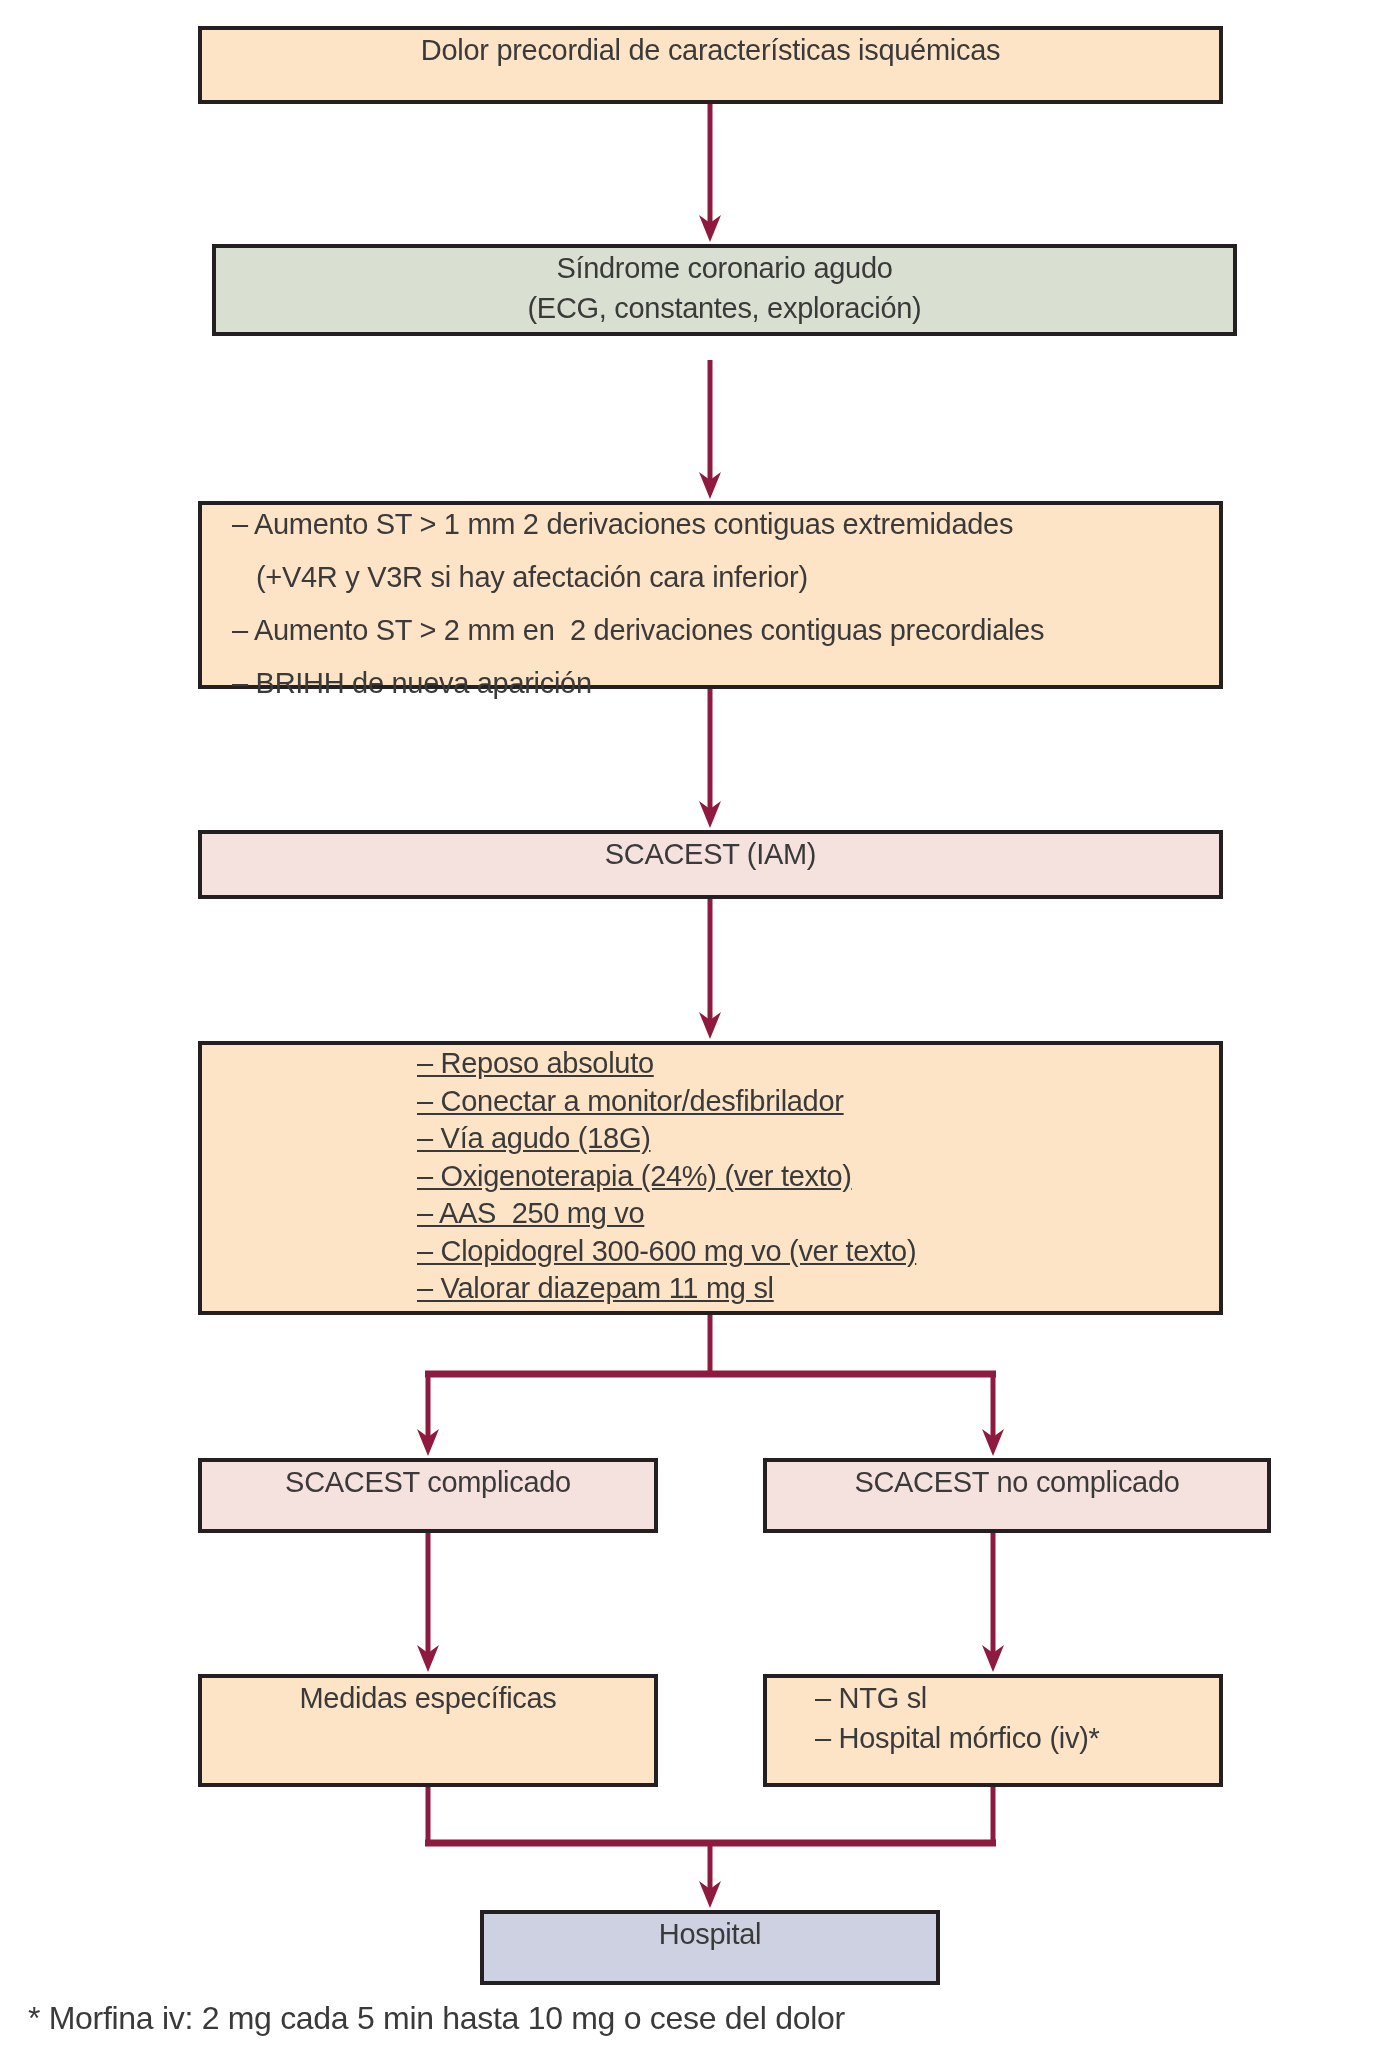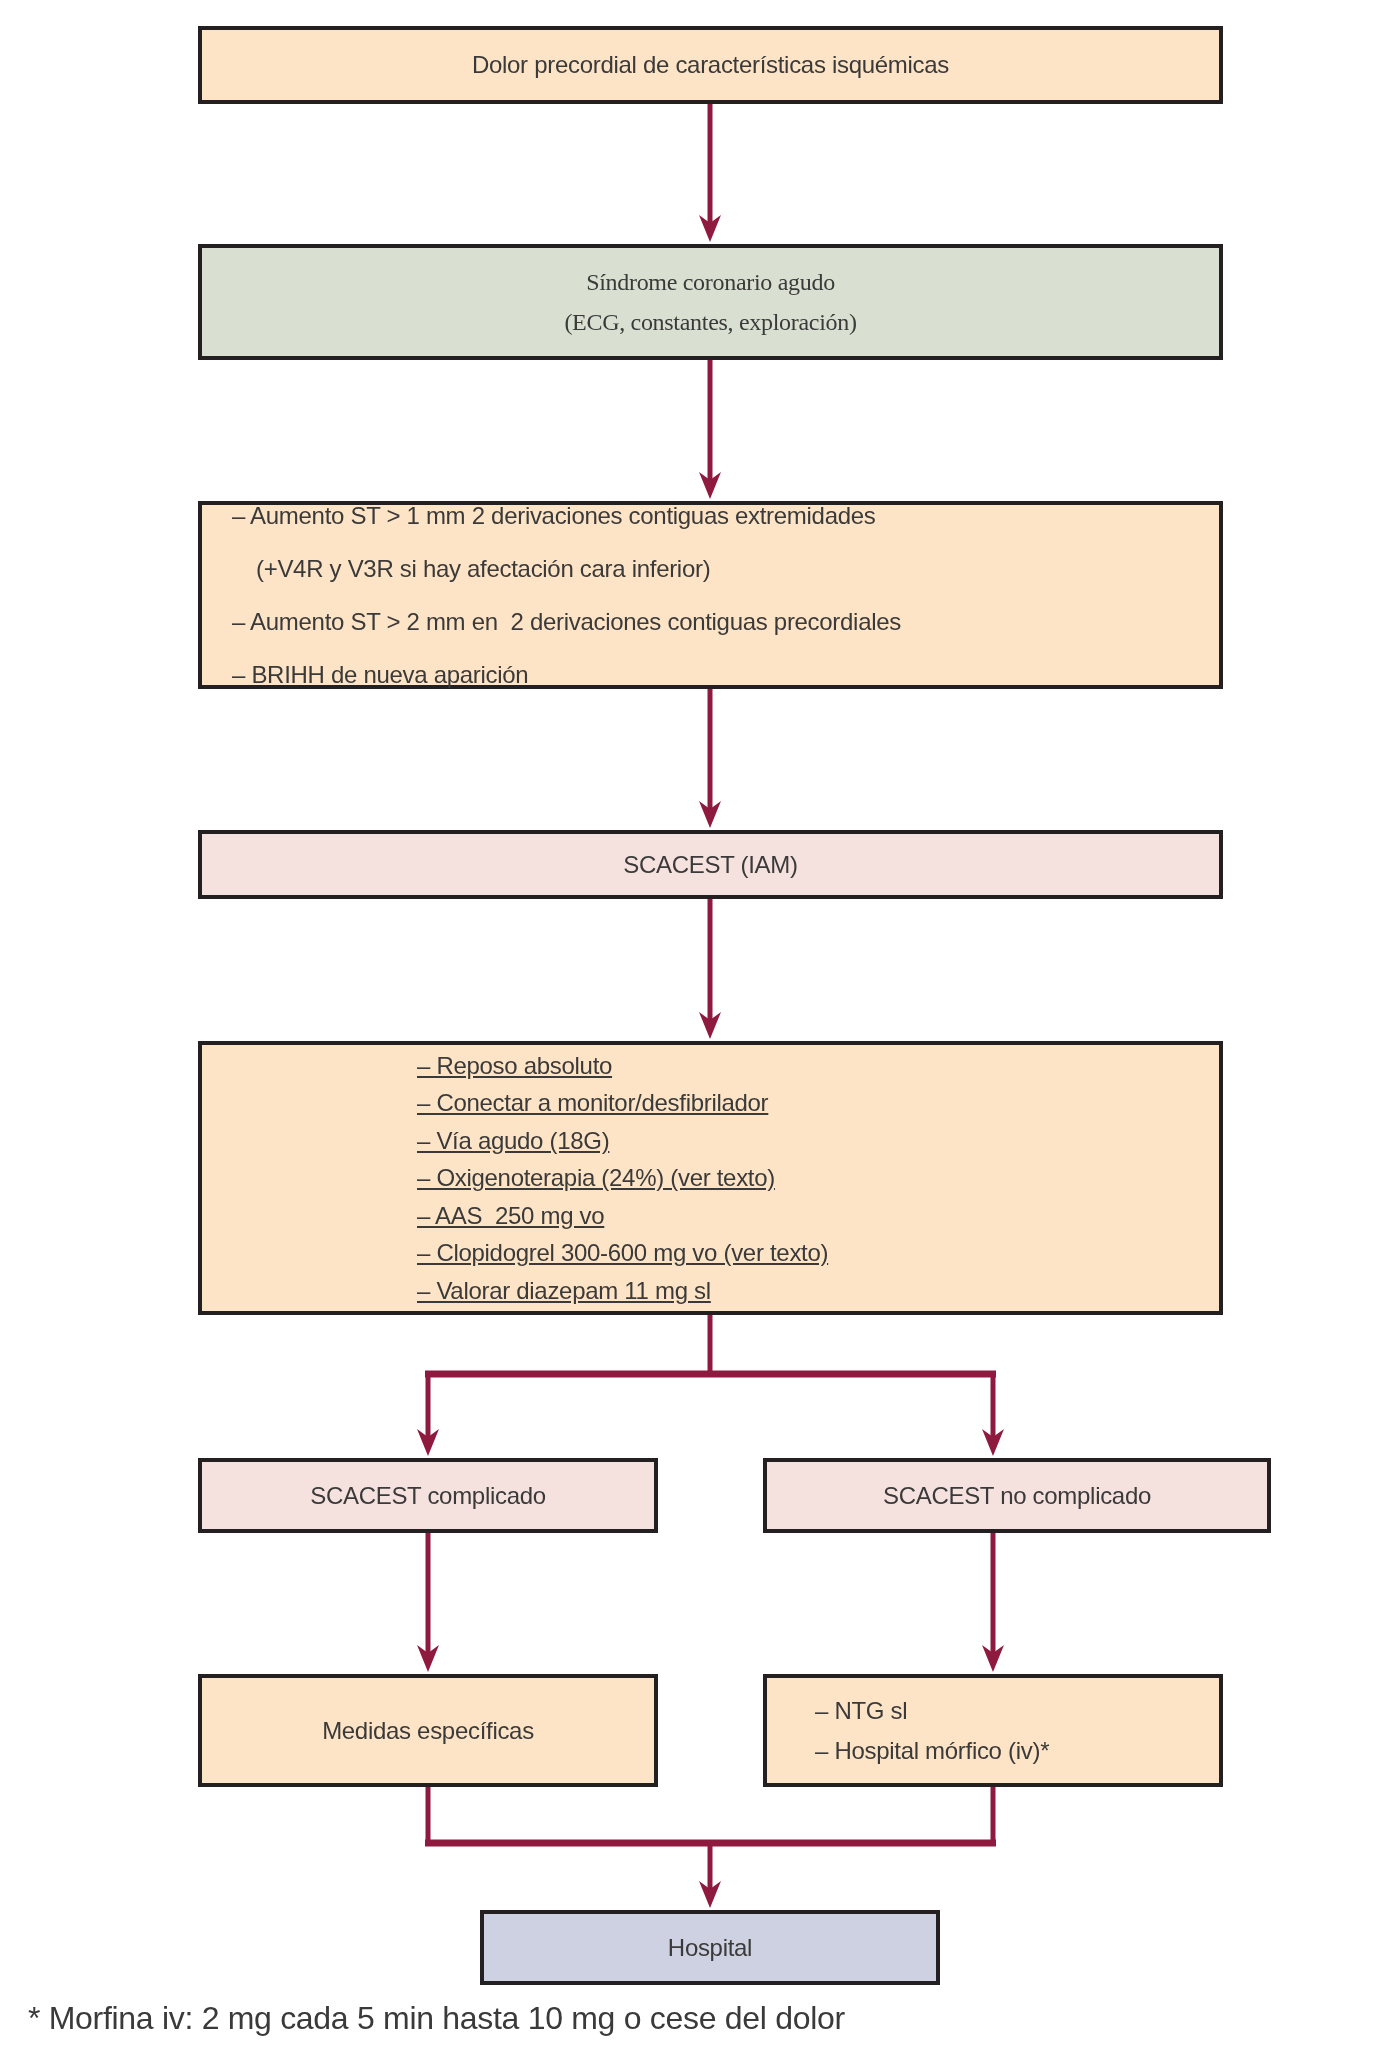--- a/index.html
+++ b/index.html
@@ -12,22 +12,21 @@
     color:#3b3a3a;
     overflow:hidden;
   }
   .connectors{position:absolute;left:0;top:0;width:1395px;height:2058px;}
   .node{
     position:absolute;
     box-sizing:border-box;
     border:4px solid #241f21;
     display:flex;
     flex-direction:column;
-    justify-content:center;
-    font-size:24px;
+    font-size:29px;
     letter-spacing:-0.3px;
     line-height:40px;
   }
   .node.centered{align-items:center;text-align:center;}
   .node.list{align-items:flex-start;text-align:left;}
   .peach{background:#fde4c6;}
   .green{background:#d9e0d2;}
   .pink{background:#f5e2de;}
   .lavender{background:#cdd1e1;}
   .line{white-space:pre-wrap;}
@@ -97,21 +96,21 @@
       <line x1="425" y1="1843" x2="996" y2="1843" stroke-width="7"></line>
       <line x1="710" y1="1843" x2="710" y2="1890" stroke-width="5"></line>
       <polygon points="699,1881 710,1889 721,1881 710,1908" stroke="none"></polygon>
     </g>
   </svg>
 
   <div class="node peach centered" style="left:198px;top:26px;width:1025px;height:78px;">
     <span class="line">Dolor precordial de características isquémicas</span>
   </div>
 
-  <div class="node green centered" style="left:198px;top:244px;width:1025px;height:116px;font-family:Liberation Serif, serif;">
+  <div class="node green centered" style="left:212px;top:244px;width:1025px;height:92px;">
     <span class="line">Síndrome coronario agudo</span>
     <span class="line">(ECG, constantes, exploración)</span>
   </div>
 
   <div class="node peach list" style="left:198px;top:501px;width:1025px;height:188px;gap:14px;">
     <div class="line criterios-line">– Aumento ST &gt; 1 mm 2 derivaciones contiguas extremidades</div>
     <div class="line criterios-line cont">(+V4R y V3R si hay afectación cara inferior)</div>
     <div class="line criterios-line">– Aumento ST &gt; 2 mm en  2 derivaciones contiguas precordiales</div>
     <div class="line criterios-line">– BRIHH de nueva aparición</div>
   </div>

